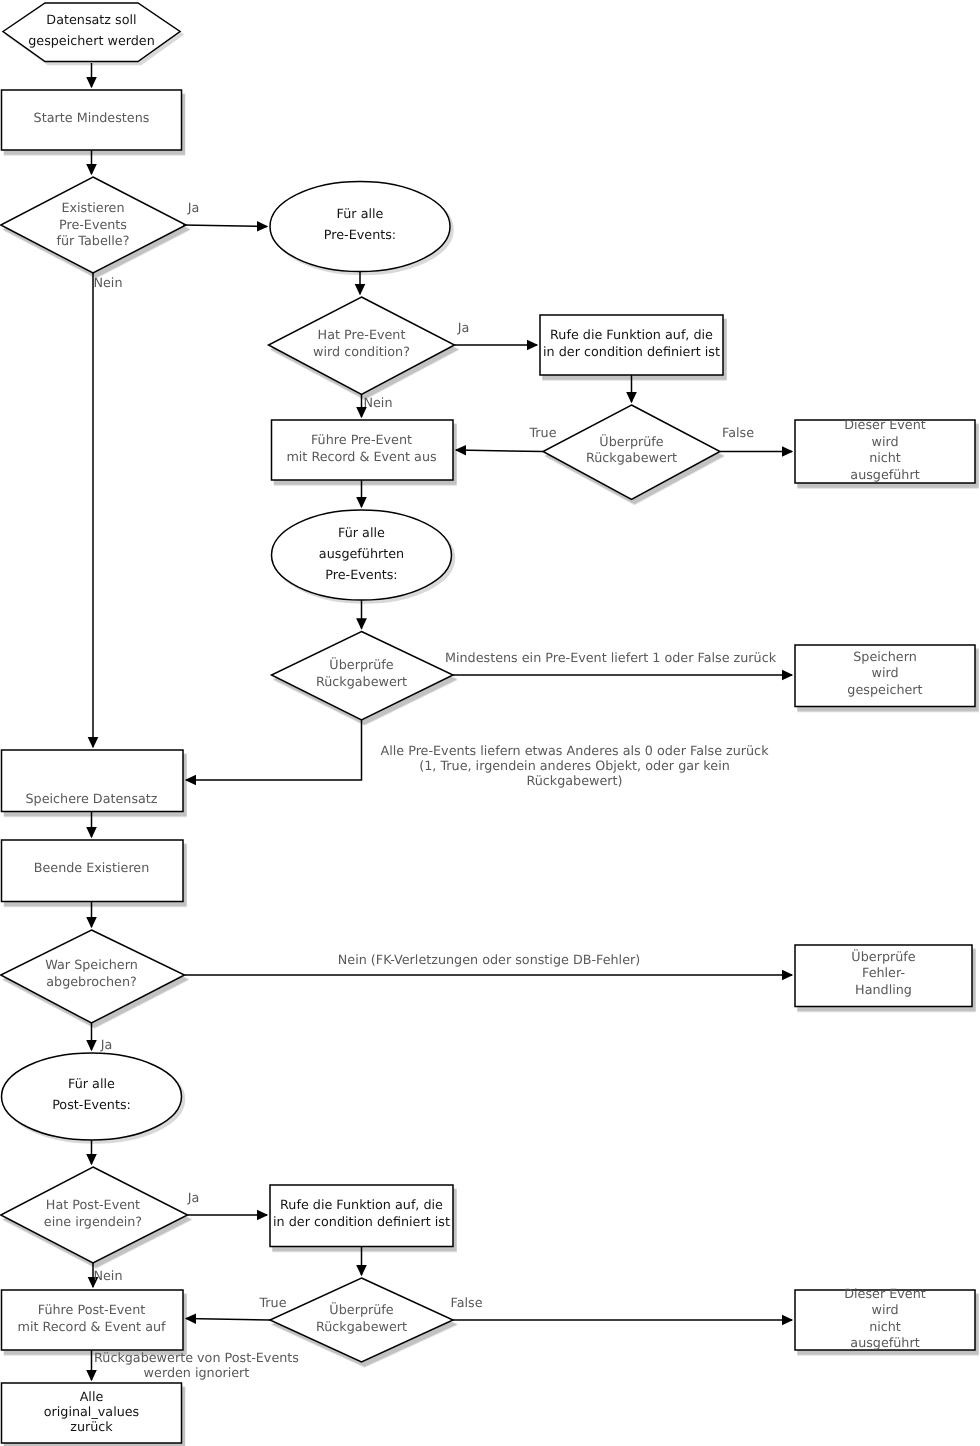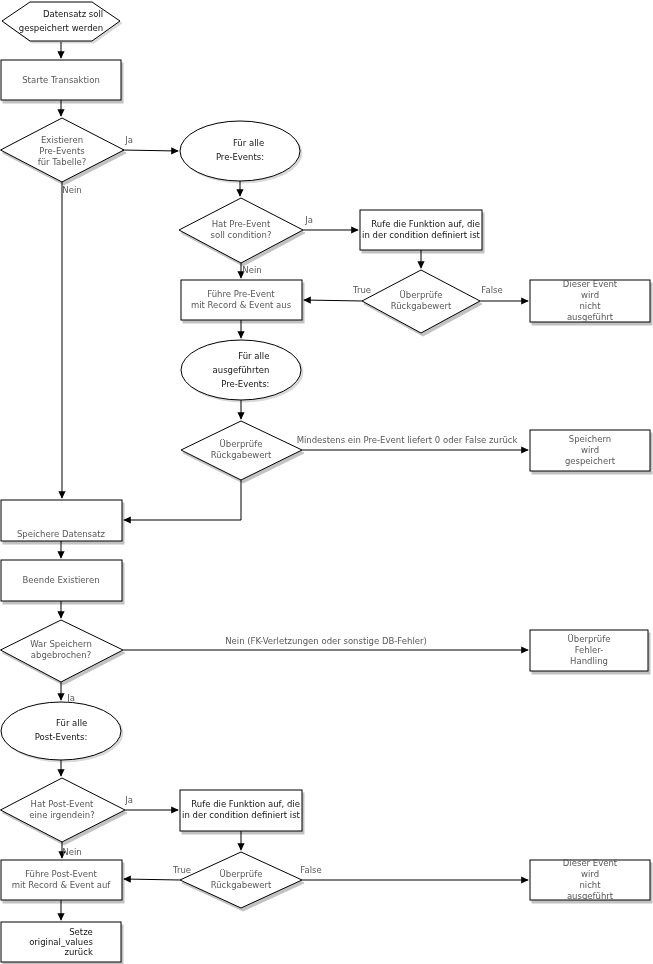--- a/index.html
+++ b/index.html
@@ -9,21 +9,21 @@
   }
   .canvas svg { position:absolute; left:0; top:0; }
   .shape  { fill:#ffffff; stroke:#000000; stroke-width:1; filter:drop-shadow(2.5px 3px 0.4px #c2c2c2); }
   .shape-flat { fill:#ffffff; stroke:#000000; stroke-width:1; filter:drop-shadow(2px 2.5px 0.4px #d9d9d9); }
   .edge   { fill:none; stroke:#000000; stroke-width:1; }
   .lbl {
     position:absolute; transform:translate(-50%,-50%);
     white-space:pre-line; text-align:center;
     font-size:8.5px; line-height:11px; color:#595959;
   }
-  .dark  { color:#141414;text-align:right; }
+  .dark  { color:#141414; }
   .loose { line-height:14px; }
   .tight { line-height:10px; }
 </style>
 </head>
 <body>
 
 <div class="canvas">
 
   <svg width="653" height="964" viewBox="0 0 653 964">
     <defs>
@@ -78,28 +78,28 @@
     <line class="edge" marker-end="url(#arrow)" x1="125" y1="810" x2="178" y2="810"></line>
     <line class="edge" marker-end="url(#arrow)" x1="62" y1="842" x2="62" y2="858"></line>
     <line class="edge" marker-end="url(#arrow)" x1="241" y1="831" x2="241" y2="850"></line>
     <line class="edge" marker-end="url(#arrow)" x1="180" y1="880" x2="124" y2="879"></line>
     <line class="edge" marker-end="url(#arrow)" x1="302" y1="880" x2="528" y2="880"></line>
     <line class="edge" marker-end="url(#arrow)" x1="61" y1="900" x2="61" y2="920"></line>
   </svg>
 
   <div class="lbl dark loose" style="left:61px;top:21px">Datensatz soll
 gespeichert werden</div>
-  <div class="lbl" style="left:61px;top:80px">Starte Transaktion</div>
+  <div class="lbl" style="left:61px;top:80px">Starte Mindestens</div>
   <div class="lbl" style="left:62px;top:151px">Existieren
 Pre-Events
 für Tabelle?</div>
   <div class="lbl dark loose" style="left:240px;top:150px">Für alle
 Pre-Events:</div>
   <div class="lbl" style="left:241px;top:230px">Hat Pre-Event
-soll condition?</div>
+wird condition?</div>
   <div class="lbl dark" style="left:421px;top:230px">Rufe die Funktion auf, die
 in der condition definiert ist</div>
   <div class="lbl" style="left:421px;top:301px">Überprüfe
 Rückgabewert</div>
   <div class="lbl" style="left:590px;top:301px">Dieser Event wird
 nicht ausgeführt</div>
   <div class="lbl" style="left:241px;top:300px">Führe Pre-Event
 mit Record &amp; Event aus</div>
   <div class="lbl dark loose" style="left:241px;top:370px">Für alle
 ausgeführten
@@ -119,31 +119,35 @@
   <div class="lbl" style="left:62px;top:810px">Hat Post-Event
 eine irgendein?</div>
   <div class="lbl dark" style="left:241px;top:810px">Rufe die Funktion auf, die
 in der condition definiert ist</div>
   <div class="lbl" style="left:241px;top:880px">Überprüfe
 Rückgabewert</div>
   <div class="lbl" style="left:61px;top:880px">Führe Post-Event
 mit Record &amp; Event auf</div>
   <div class="lbl" style="left:590px;top:880px">Dieser Event wird
 nicht ausgeführt</div>
-  <div class="lbl dark tight" style="left:61px;top:942px">Setze
+  <div class="lbl dark tight" style="left:61px;top:942px">Alle
 original_values
 zurück</div>
 
   <div class="lbl" style="left:129px;top:140px">Ja</div>
   <div class="lbl" style="left:72px;top:190px">Nein</div>
   <div class="lbl" style="left:309px;top:220px">Ja</div>
   <div class="lbl" style="left:252px;top:270px">Nein</div>
   <div class="lbl" style="left:362px;top:290px">True</div>
   <div class="lbl" style="left:492px;top:290px">False</div>
-  <div class="lbl" style="left:407px;top:440px">Mindestens ein Pre-Event liefert 0 oder False zurück</div>
+  <div class="lbl" style="left:407px;top:440px">Mindestens ein Pre-Event liefert 1 oder False zurück</div>
+  <div class="lbl tight" style="left:383px;top:511px">Alle Pre-Events liefern etwas Anderes als 0 oder False zurück
+(1, True, irgendein anderes Objekt, oder gar kein Rückgabewert)</div>
   <div class="lbl" style="left:326px;top:641px">Nein (FK-Verletzungen oder sonstige DB-Fehler)</div>
   <div class="lbl" style="left:71px;top:698px">Ja</div>
   <div class="lbl" style="left:129px;top:800px">Ja</div>
   <div class="lbl" style="left:72px;top:852px">Nein</div>
   <div class="lbl" style="left:182px;top:870px">True</div>
   <div class="lbl" style="left:311px;top:870px">False</div>
+  <div class="lbl tight" style="left:131px;top:911px">Rückgabewerte von Post-Events
+werden ignoriert</div>
 
 </div>
 
 </body></html>

